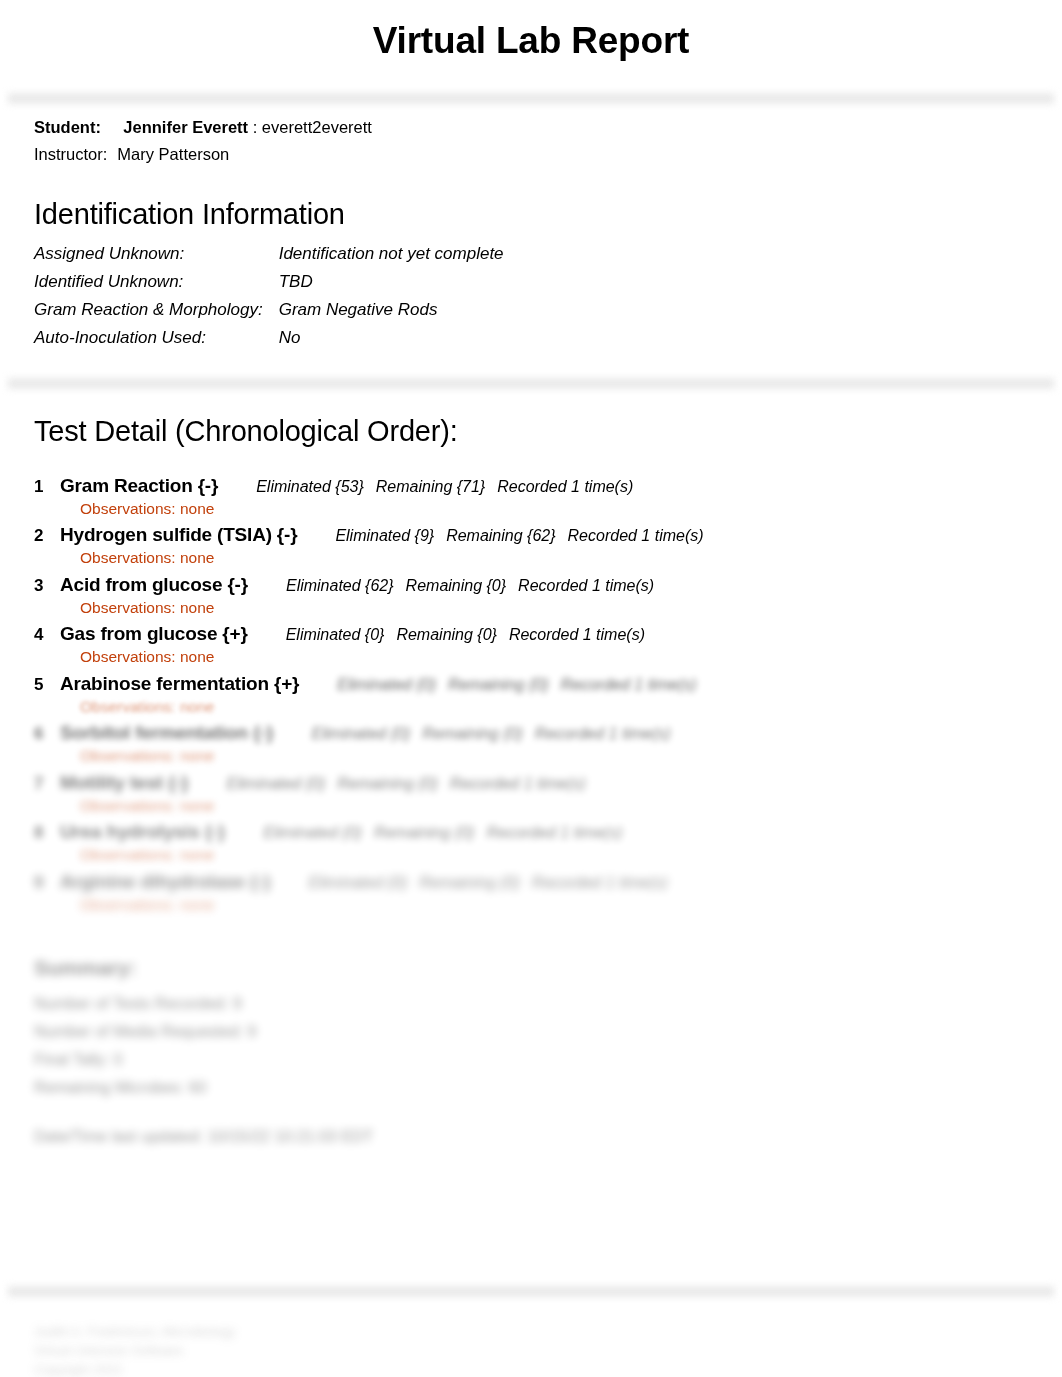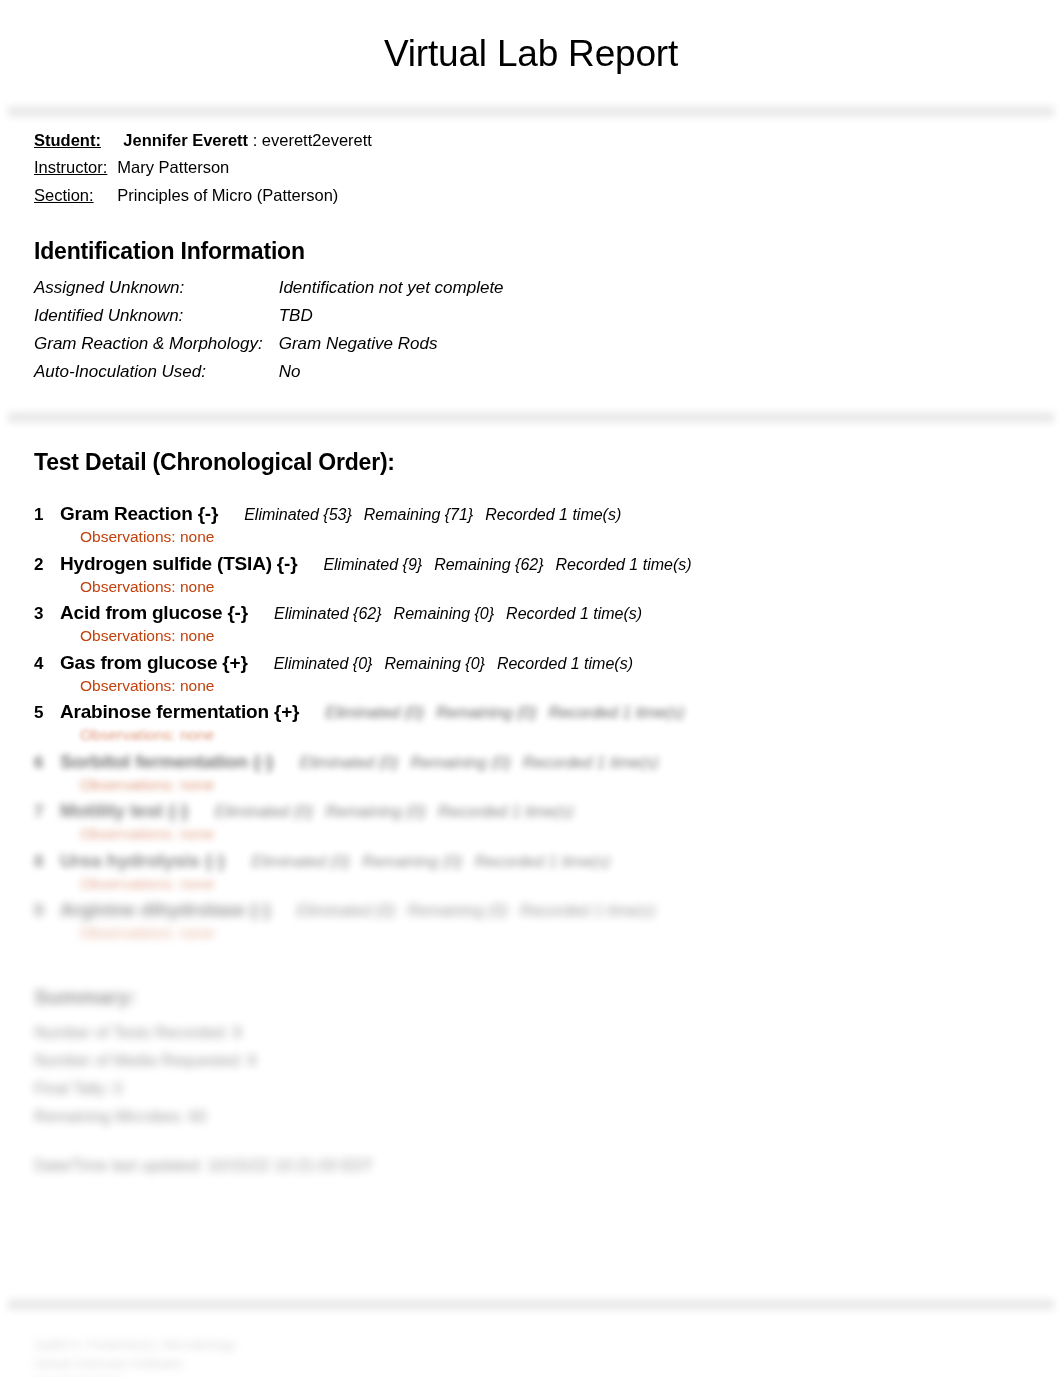--- a/index.html
+++ b/index.html
@@ -22,23 +22,23 @@
     position: relative;
     width: 1062px;
     height: 1377px;
     padding: 0;
   }
 
   
   .report-title {
     text-align: center;
     font-size: 37px;
-    font-weight: normal;
+    font-weight: bold;
     letter-spacing: -0.2px;
-    margin: 34px 0 0 0;
+    margin: 21px 0 0 0;
     line-height: 1.1;
   }
 
   
   .divider {
     height: 11px;
     margin: 0 8px;
     background: #e9e9e9;
     filter: blur(3.5px);
     opacity: .95;
@@ -55,29 +55,29 @@
     margin-top: 15px;
     border-collapse: collapse;
     font-size: 16.5px;
     line-height: 1.0;
   }
   .info-table td {
     padding: 0 0 11px 0;
     vertical-align: top;
     white-space: nowrap;
   }
-  .info-table td.label { padding-right: 10px; text-decoration: underline; }
+  .info-table td.label { padding-right: 10px; }
   .info-table td.label.bold { font-weight: bold; }
   .student-name { font-weight: bold; padding-left: 6px; }
   .student-login { font-weight: normal; }
 
   
   h2.section-title {
-    font-size: 23px;
-    font-weight: bold;
+    font-size: 29px;
+    font-weight: normal;
     margin: 24px 0 14px 0;
     letter-spacing: -0.2px;
   }
   h2.section-title.test-detail { margin: 26px 0 28px 0; }
 
   
   .ident-table {
     border-collapse: collapse;
     font-size: 17px;
     font-style: italic;
@@ -109,21 +109,21 @@
     font-weight: bold;
     letter-spacing: -0.2px;
   }
   .test-stats {
     font-size: 16px;
     font-style: italic;
     display: flex;
     align-items: baseline;
   }
   .test-stats span { margin-left: 12px; }
-  .test-stats span.first { margin-left: 26px; }
+  .test-stats span.first { margin-left: 38px; }
   .observations {
     font-size: 15.5px;
     color: #c2410c;
     margin: 6px 0 9px 46px;
   }
 
   
   .summary-wrap { margin-top: 44px; }
   h2.summary-title {
     font-size: 21px;
@@ -172,24 +172,20 @@
     <table class="info-table">
       <tbody>
         <tr>
           <td class="label bold">Student:</td>
           <td><span class="student-name">Jennifer Everett</span> <span class="student-login">: everett2everett</span></td>
         </tr>
         <tr>
           <td class="label">Instructor:</td>
           <td>Mary Patterson</td>
         </tr>
-        <tr>
-          <td class="label">Section:</td>
-          <td>Principles of Micro (Patterson)</td>
-        </tr>
       </tbody>
     </table>
 
     <h2 class="section-title">Identification Information</h2>
     <table class="ident-table">
       <tbody>
         <tr>
           <td class="ilabel">Assigned Unknown:</td>
           <td>Identification not yet complete</td>
         </tr>

